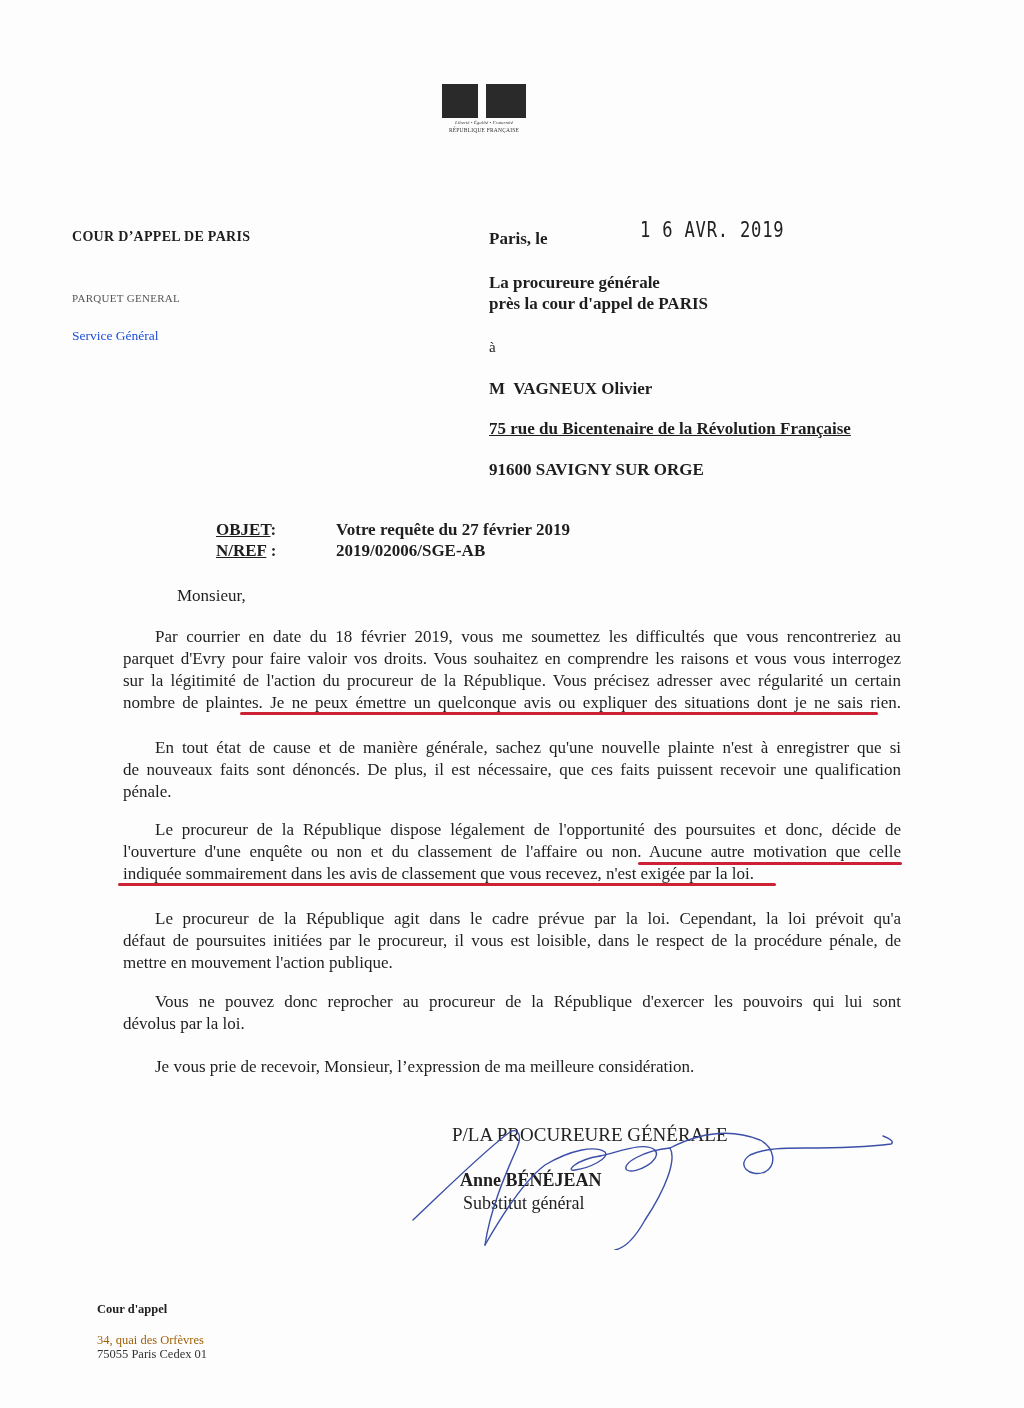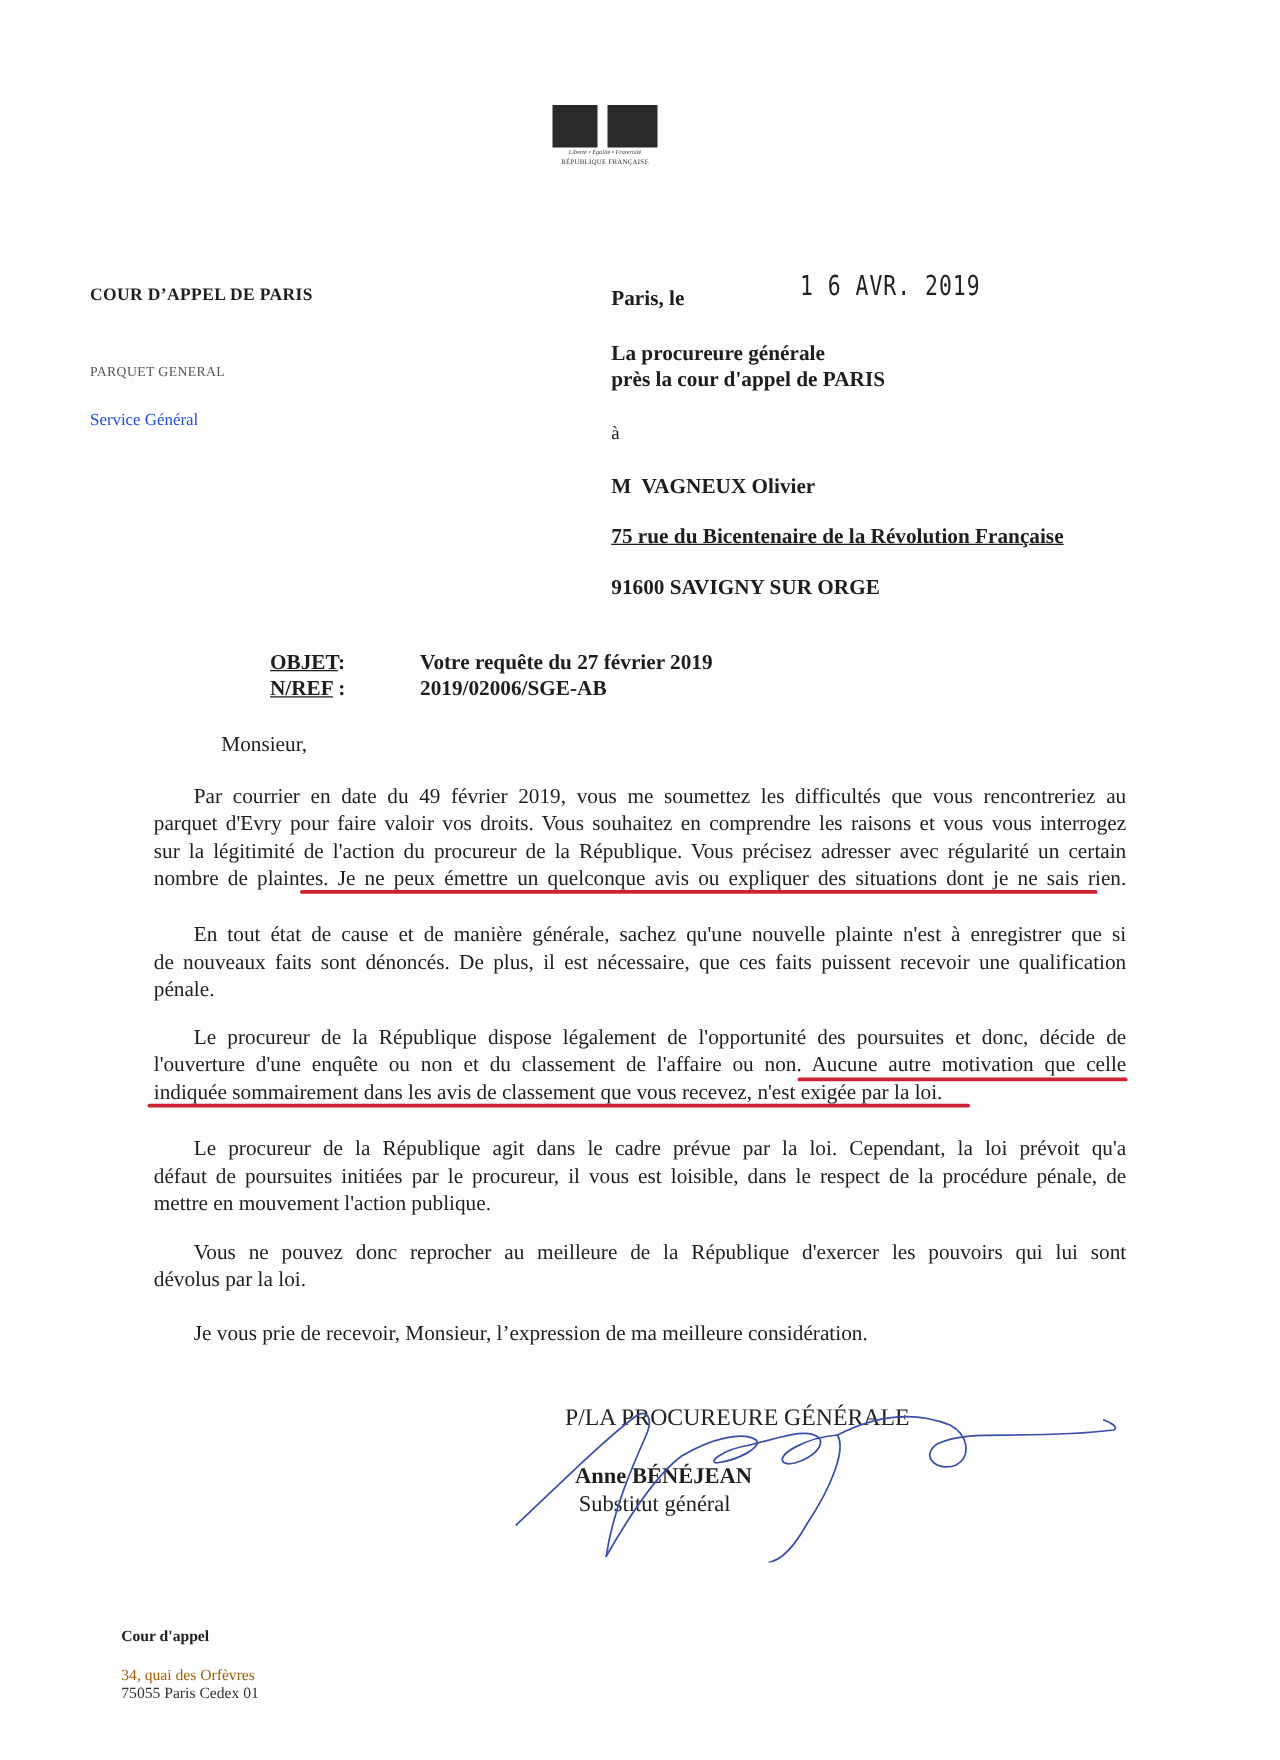--- a/index.html
+++ b/index.html
@@ -81,21 +81,21 @@
 <div class="abs rcpt-city">91600 SAVIGNY SUR ORGE</div>
 
 <div class="abs obj-label"><u>OBJET</u><span>:</span></div>
 <div class="abs obj-value">Votre requête du 27 février 2019</div>
 <div class="abs ref-label"><u>N/REF</u><span style="white-space:pre"> :</span></div>
 <div class="abs ref-value">2019/02006/SGE-AB</div>
 
 <div class="abs salutation">Monsieur,</div>
 
 <div class="para" style="top:627px;">
-  <div class="line first" style="top:0;">Par courrier en date du 49 février 2019, vous me soumettez les difficultés que vous rencontreriez au</div>
+  <div class="line first" style="top:0;">Par courrier en date du 18 février 2019, vous me soumettez les difficultés que vous rencontreriez au</div>
   <div class="line" style="top:22px;">parquet d'Evry pour faire valoir vos droits. Vous souhaitez en comprendre les raisons et vous vous interrogez</div>
   <div class="line" style="top:44px;">sur la légitimité de l'action du procureur de la République. Vous précisez adresser avec régularité un certain</div>
   <div class="line" style="top:66px;">nombre de plaintes. Je ne peux émettre un quelconque avis ou expliquer des situations dont je ne sais rien.</div>
 </div>
 <div class="redline" style="left:240px; top:712px; width:638px;"></div>
 
 <div class="para" style="top:738px;">
   <div class="line first" style="top:0;">En tout état de cause et de manière générale, sachez qu'une nouvelle plainte n'est à enregistrer que si</div>
   <div class="line" style="top:22px;">de nouveaux faits sont dénoncés. De plus, il est nécessaire,   que ces faits puissent recevoir une qualification</div>
   <div class="line last" style="top:44px;">pénale.</div>
@@ -109,21 +109,21 @@
 <div class="redline" style="left:638px; top:862px; width:264px;"></div>
 <div class="redline" style="left:118px; top:883px; width:658px;"></div>
 
 <div class="para" style="top:909px;">
   <div class="line first" style="top:0;">Le procureur de la République agit dans le cadre prévue par la loi. Cependant,  la loi prévoit  qu'a</div>
   <div class="line" style="top:22px;">défaut de poursuites initiées par le procureur, il vous est loisible, dans le respect de la procédure pénale, de</div>
   <div class="line last" style="top:44px;">mettre en mouvement l'action publique.</div>
 </div>
 
 <div class="para" style="top:992px;">
-  <div class="line first" style="top:0;">Vous ne pouvez donc reprocher au meilleure de la République d'exercer les pouvoirs qui lui sont</div>
+  <div class="line first" style="top:0;">Vous ne pouvez donc reprocher au procureur de la République d'exercer les pouvoirs qui lui sont</div>
   <div class="line last" style="top:22px;">dévolus par la loi.</div>
 </div>
 
 <div class="para" style="top:1057px;">
   <div class="line first last" style="top:0;">Je vous prie de recevoir, Monsieur, l’expression de ma meilleure considération.</div>
 </div>
 
 <div class="abs pla">P/LA PROCUREURE GÉNÉRALE</div>
 <div class="abs signer">Anne BÉNÉJEAN</div>
 <div class="abs signer-title">Substitut général</div>

